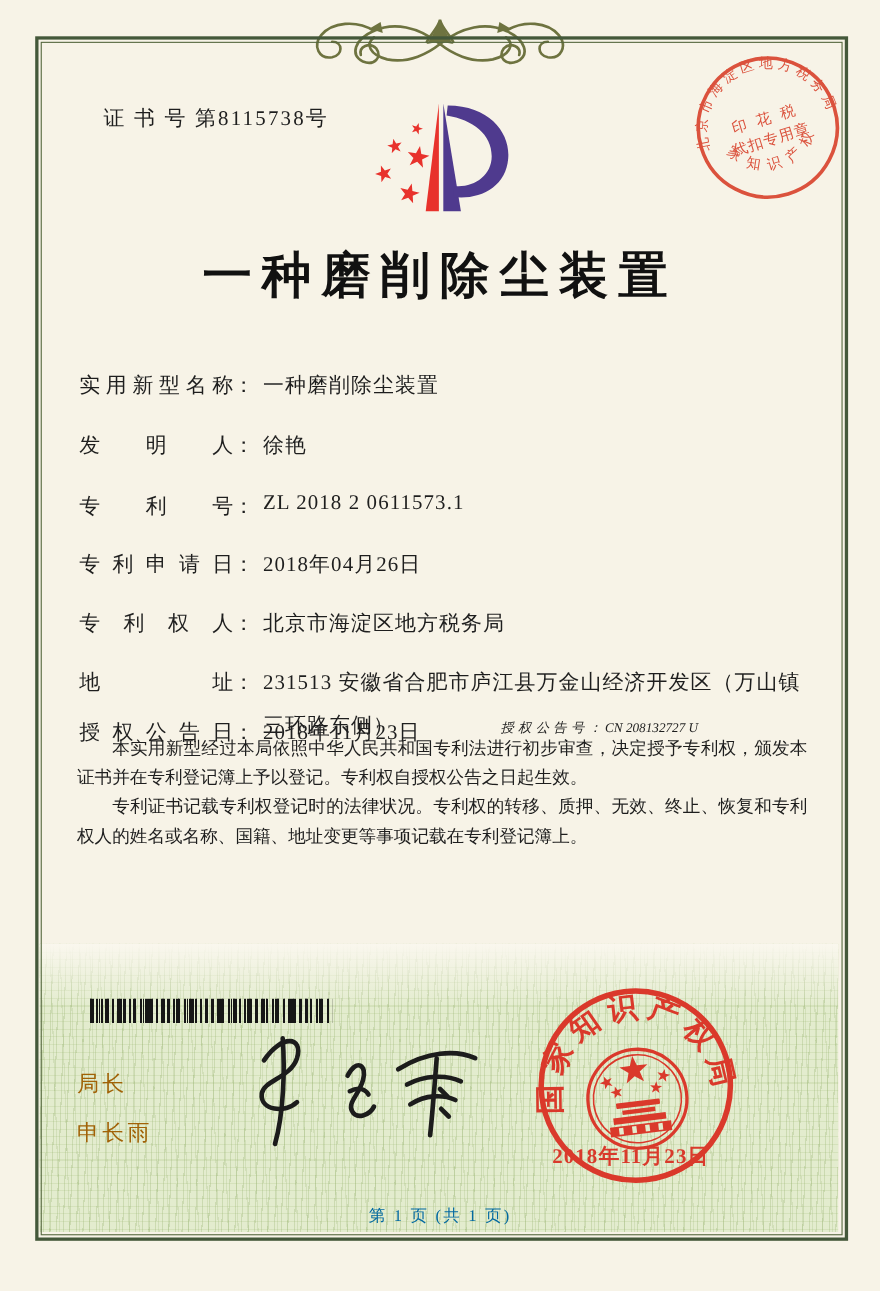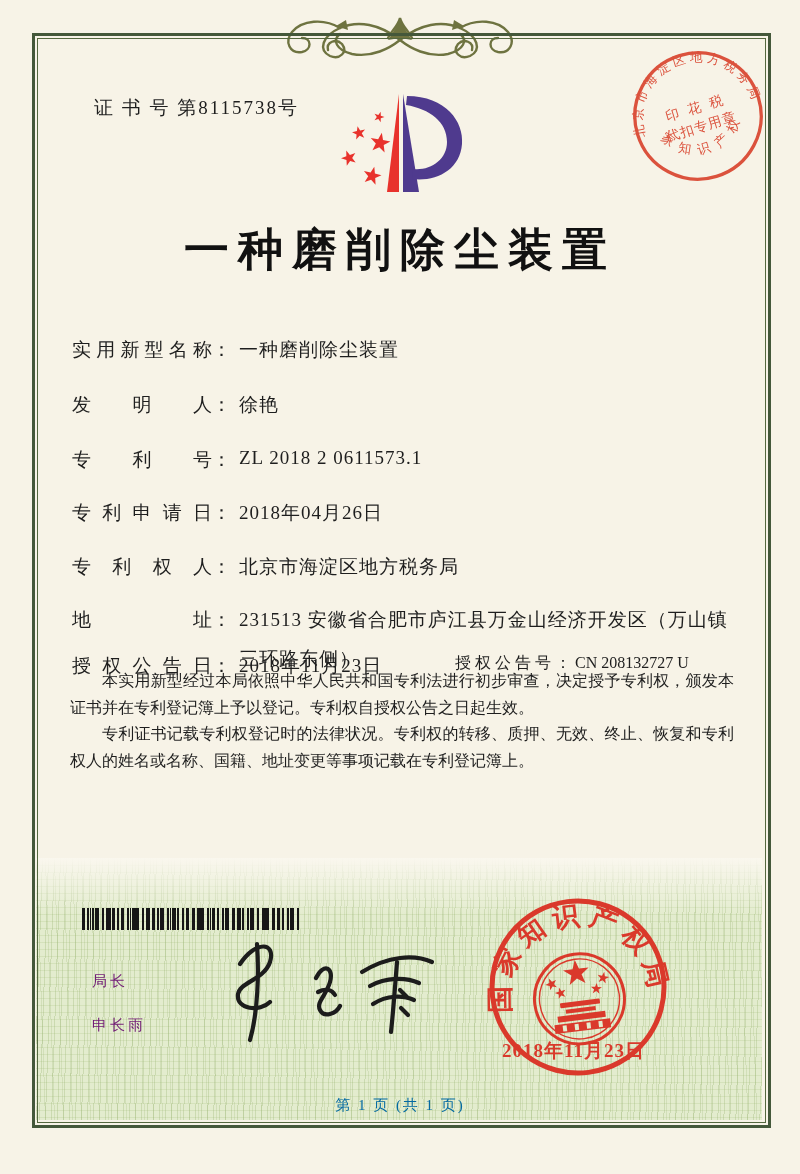--- a/index.html
+++ b/index.html
@@ -42,35 +42,35 @@
     position:absolute;left:0;top:220px;width:100%;text-align:center;
     font-size:45px;font-weight:700;letter-spacing:9px;color:#111;
   }
 
   .fields{position:absolute;left:72px;top:0;width:660px;font-size:19px;}
   .frow{position:absolute;display:flex;white-space:nowrap;}
   .flabel{display:inline-block;width:140px;text-align:justify;text-align-last:justify;}
   .fcolon{display:inline-block;margin-right:8px;}
   .fvalue{letter-spacing:1px;}
   .addr2{display:block;margin-top:13px;letter-spacing:1px;}
-  .grantno{position:absolute;left:455px;top:653px;font-size:16px;white-space:nowrap;}
+  .grantno{position:absolute;left:455px;top:653px;font-size:12px;white-space:nowrap;font-style:italic;}
   .grantno .glabel{letter-spacing:4px;}
 
   .paras{position:absolute;left:70px;top:668px;width:664px;font-size:16px;line-height:1.66;text-align:justify;}
   .paras p{margin:0;text-indent:2em;}
 
   .barcode{
     position:absolute;left:82px;top:908px;width:220px;height:22px;
     background-image:
       repeating-linear-gradient(90deg,#161616 0 2px,rgba(0,0,0,0) 2px 5px),
       repeating-linear-gradient(90deg,#161616 0 1px,rgba(0,0,0,0) 1px 8px),
       repeating-linear-gradient(90deg,#161616 0 3px,rgba(0,0,0,0) 3px 13px);
   }
 
-  .officer{position:absolute;left:92px;font-size:15px;letter-spacing:3px;color:#701a75;}
+  .officer{position:absolute;left:70px;font-size:20px;letter-spacing:3px;color:#a16207;}
   .officer.t1{top:972px;}
   .officer.t2{top:1016px;font-family:Liberation Serif, serif;}
   .sig{position:absolute;left:200px;top:930px;}
 
   .office-seal{position:absolute;left:486px;top:895px;width:184px;height:184px;}
   .seal-date{
     position:absolute;left:502px;top:1038px;width:170px;
     font-size:19px;font-weight:600;color:#d93a2b;letter-spacing:1px;white-space:nowrap;
   }
 

